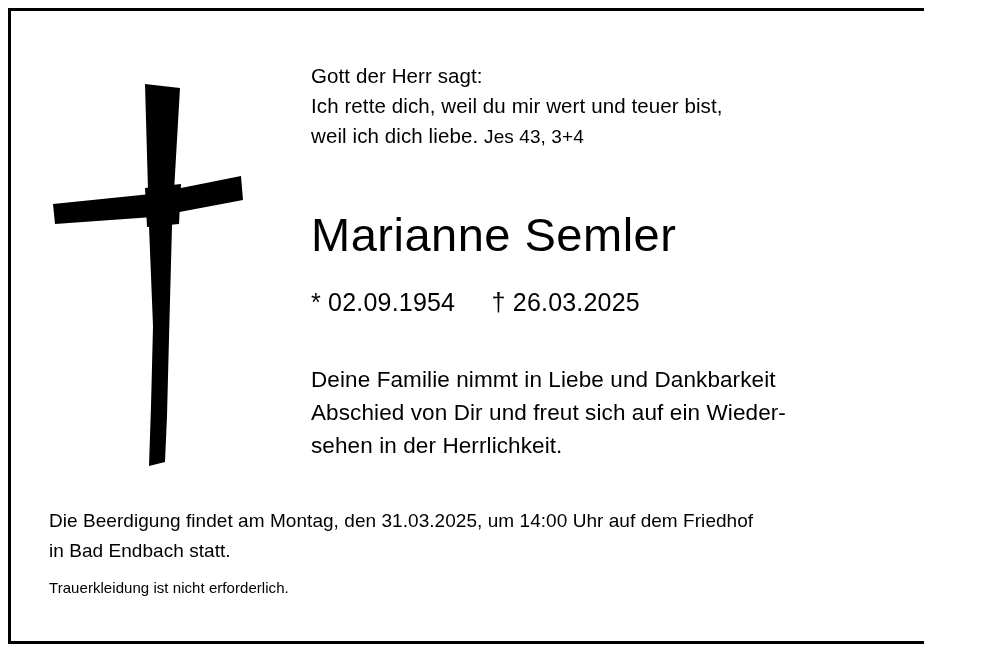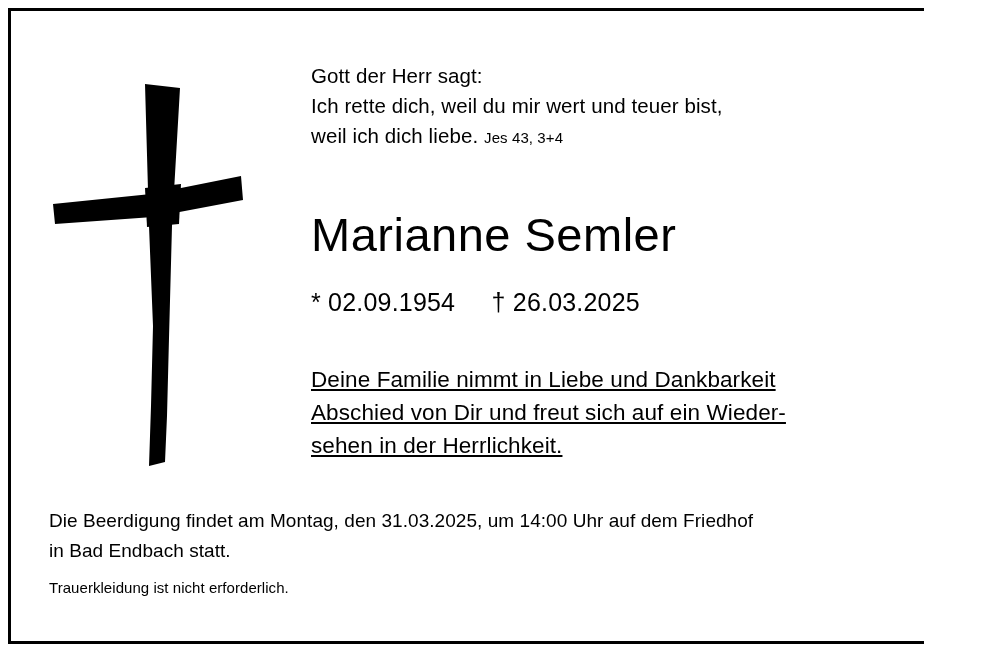--- a/index.html
+++ b/index.html
@@ -55,21 +55,21 @@
   .verse {
     position: absolute;
     left: 300px;
     top: 50px;
     width: 640px;
     font-size: 20.5px;
     line-height: 30px;
     letter-spacing: 0.1px;
   }
   .verse .ref {
-    font-size: 15px;
+    font-size: 19px;
   }
 
   .deceased-name {
     position: absolute;
     left: 300px;
     top: 195px;
     width: 640px;
     font-size: 47px;
     line-height: 58px;
     letter-spacing: 0.5px;
@@ -91,21 +91,20 @@
   }
 
   .tribute {
     position: absolute;
     left: 300px;
     top: 352px;
     width: 640px;
     font-size: 22.5px;
     line-height: 33px;
     letter-spacing: 0.1px;
-    text-decoration: underline;
   }
 
   
   .funeral {
     position: absolute;
     left: 38px;
     top: 495px;
     width: 910px;
     font-size: 19px;
     line-height: 30px;

